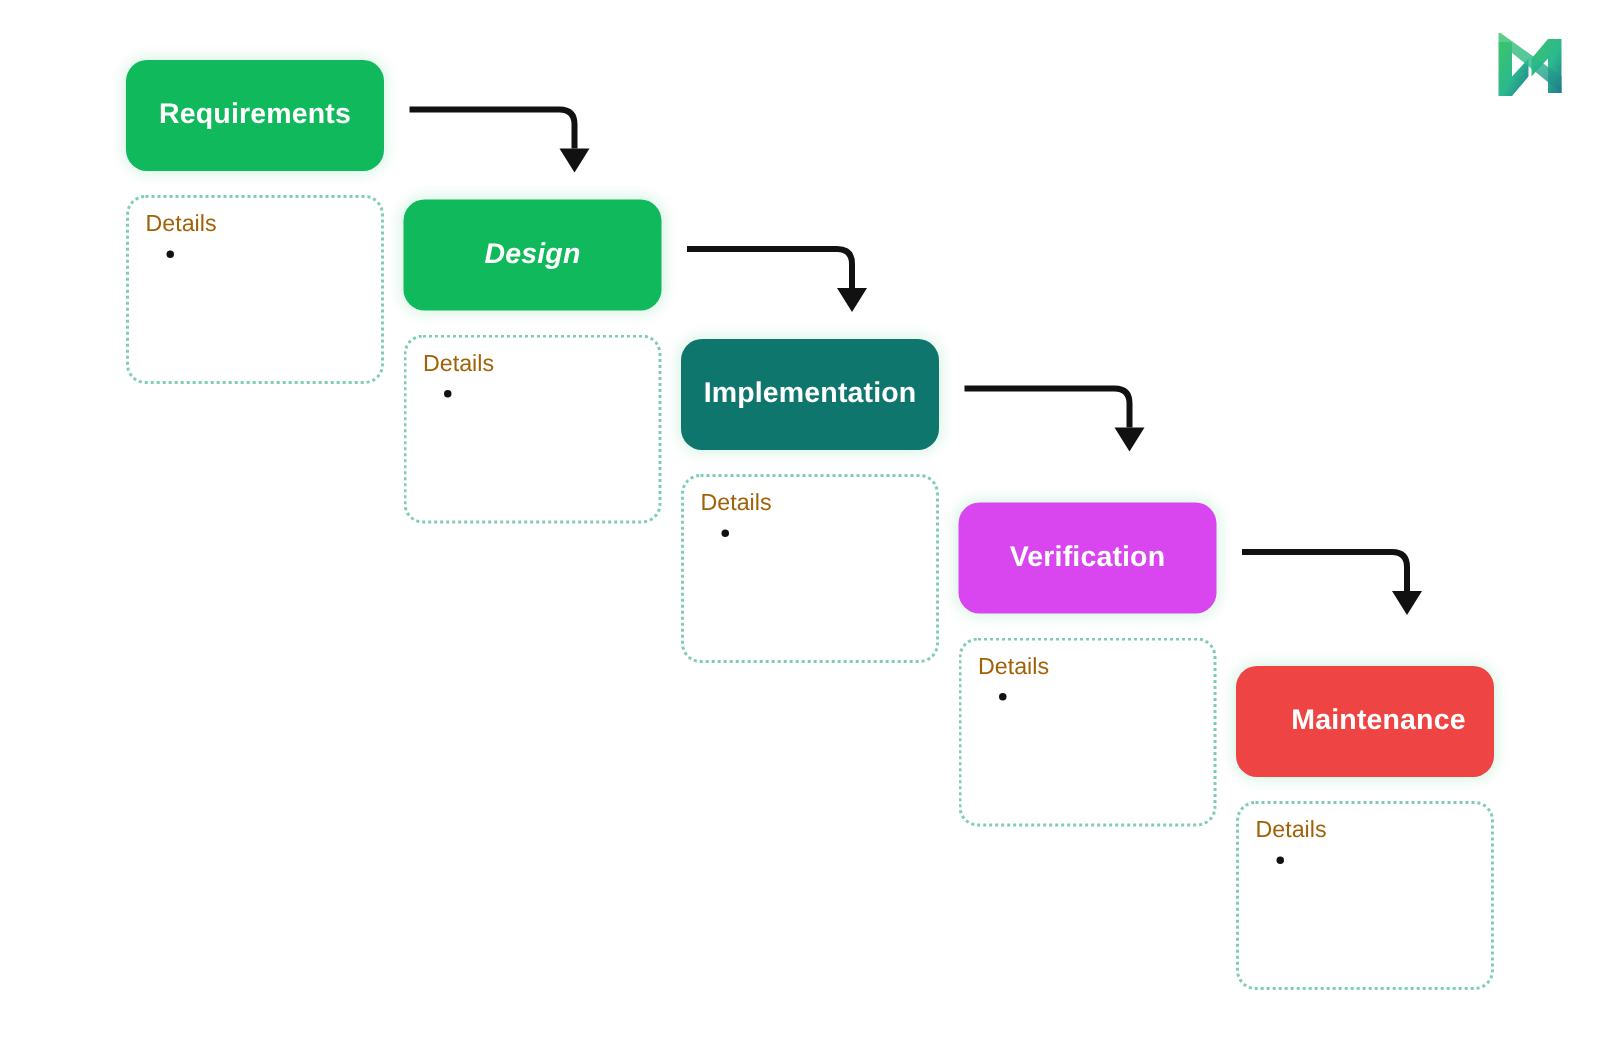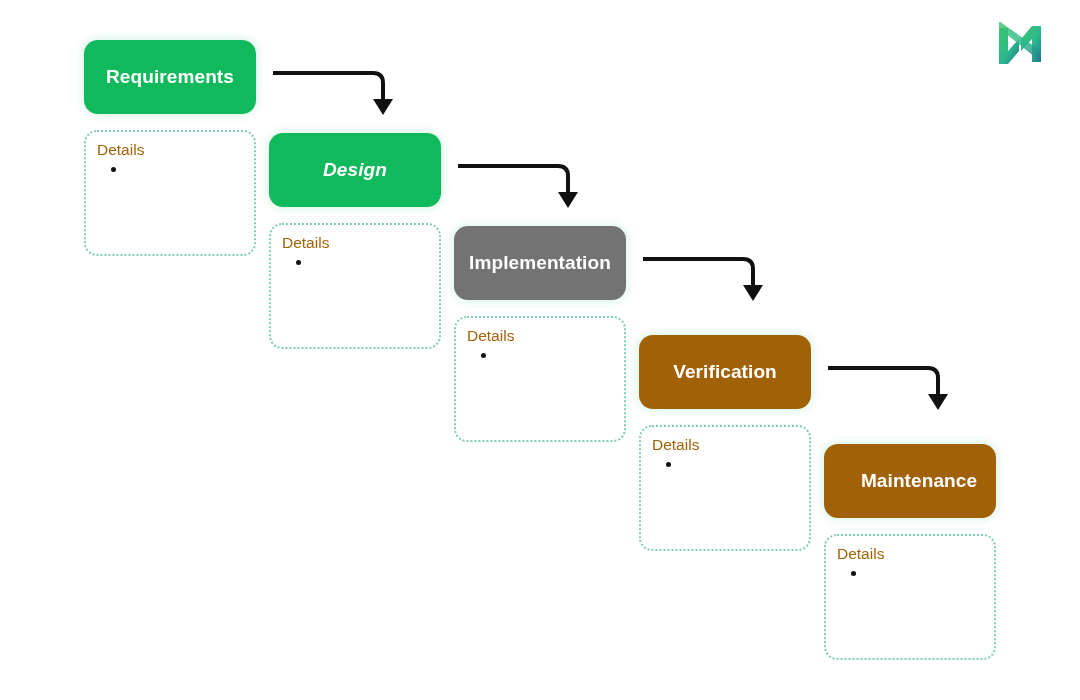--- a/index.html
+++ b/index.html
@@ -123,41 +123,41 @@
       <div class="stage-box" style="left: 269px; top: 133px; width: 172px; height: 74px; background: rgb(16, 185, 92); font-style: italic;">
         <span class="stage-label">Design</span>
       </div>
       <div class="details-box" style="left: 269px; top: 223px; width: 172px; height: 126px; border-color: rgb(127, 207, 174);">
         <div class="details-title">Details</div>
         <div class="details-bullet-row">
           <span class="details-bullet"></span>
           <span style="font-size: 15px; margin-left: 6px;"></span>
         </div>
       </div>
-      <div class="stage-box" style="left: 454px; top: 226px; width: 172px; height: 74px; background: #737373;">
+      <div class="stage-box" style="left: 454px; top: 226px; width: 172px; height: 74px; background: #0f766e;">
         <span class="stage-label">Implementation</span>
       </div>
       <div class="details-box" style="left: 454px; top: 316px; width: 172px; height: 126px; border-color: rgb(127, 207, 174);">
         <div class="details-title">Details</div>
         <div class="details-bullet-row">
           <span class="details-bullet"></span>
           <span style="font-size: 15px; margin-left: 6px;"></span>
         </div>
       </div>
-      <div class="stage-box" style="left: 639px; top: 335px; width: 172px; height: 74px; background: #a16207;">
+      <div class="stage-box" style="left: 639px; top: 335px; width: 172px; height: 74px; background: #d946ef;">
         <span class="stage-label">Verification</span>
       </div>
       <div class="details-box" style="left: 639px; top: 425px; width: 172px; height: 126px; border-color: rgb(127, 207, 174);">
         <div class="details-title">Details</div>
         <div class="details-bullet-row">
           <span class="details-bullet"></span>
           <span style="font-size: 15px; margin-left: 6px;"></span>
         </div>
       </div>
-      <div class="stage-box" style="left: 824px; top: 444px; width: 172px; height: 74px; background: #a16207; padding-left: 18px;">
+      <div class="stage-box" style="left: 824px; top: 444px; width: 172px; height: 74px; background: #ef4444; padding-left: 18px;">
         <span class="stage-label">Maintenance</span>
       </div>
       <div class="details-box" style="left: 824px; top: 534px; width: 172px; height: 126px; border-color: rgb(127, 207, 174);">
         <div class="details-title">Details</div>
         <div class="details-bullet-row">
           <span class="details-bullet"></span>
           <span style="font-size: 15px; margin-left: 6px;"></span>
         </div>
       </div>
       <svg class="connector" width="125" height="45" viewBox="0 0 125 45" style="left: 271px; top: 70px;">

